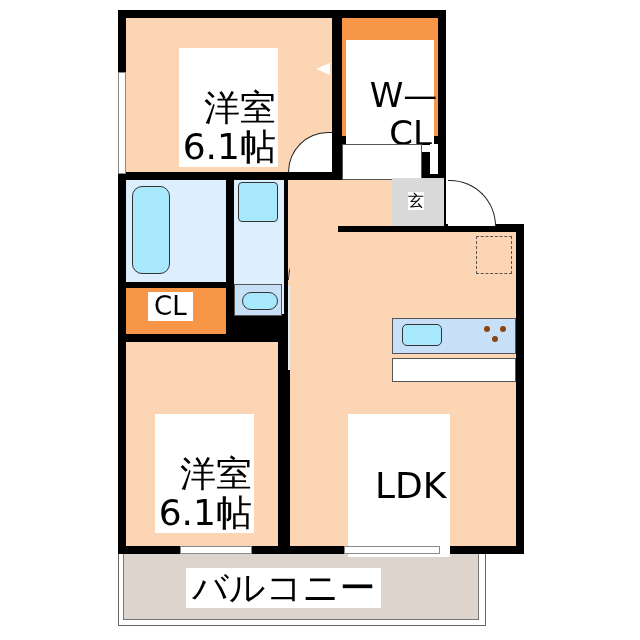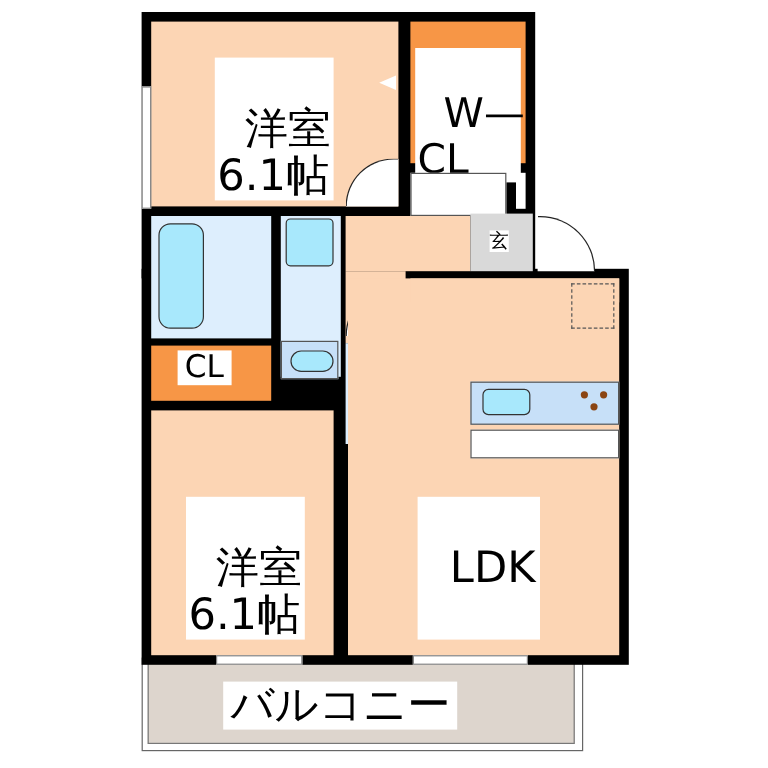--- a/index.html
+++ b/index.html
@@ -1,17 +1,17 @@
 <!DOCTYPE html>
 <html><head>
 <meta charset="utf-8">
 <style>
   html,body{margin:0;padding:0;background:#fff;}
   body{width:640px;height:640px;position:relative;overflow:hidden;font-family:"DejaVu Sans","Liberation Sans",sans-serif;}
-  .a{position:absolute;box-sizing:border-box;}
+  .a{position:absolute;box-sizing:border-box;text-align:right;}
   .wall{background:#000;}
   .room{background:#fcd5b4;}
   .wet{background:#ddeefd;}
   .fix{background:#a8e8fc;border:1.5px solid #333;border-radius:8px;}
   .cab{background:#c7e0f8;border:1px solid #555;}
   .orange{background:#f79646;}
   .genkan{background:#d9d9d9;}
   .lbl{background:#fff;color:#000;white-space:pre;line-height:1.1;}
   .win{background:#fff;border:1px solid #888;}
   .door{border:1.5px solid #222;border-bottom:none;border-right:none;background:#fff;}
@@ -73,18 +73,18 @@
 <div class="a room" style="left:342px;top:232px;width:174px;height:20px;"></div>
 <div class="a" style="left:476px;top:236px;width:36px;height:38px;border:1.5px dashed #555;"></div>
 <div class="a cab" style="left:392px;top:318px;width:124px;height:36px;"></div>
 <div class="a fix" style="left:402px;top:324px;width:40px;height:22px;border-radius:5px;"></div>
 <div class="a" style="left:484px;top:326px;width:24px;height:20px;">
   <div class="a" style="left:0;top:0;width:6px;height:6px;border-radius:50%;background:#8b4513;"></div>
   <div class="a" style="left:16px;top:0;width:6px;height:6px;border-radius:50%;background:#8b4513;"></div>
   <div class="a" style="left:8px;top:10px;width:6px;height:6px;border-radius:50%;background:#8b4513;"></div>
 </div>
 <div class="a" style="left:392px;top:358px;width:124px;height:24px;background:#fff;border:1px solid #555;"></div>
-<div class="a lbl" style="left:348px;top:414px;font-size:36px;padding:0 4px;">
+<div class="a lbl" style="left:348px;top:414px;font-size:36px;padding:12px 4px;">
   <span>LDK</span><br>
 </div>
 
 <div class="a win" style="left:180px;top:546px;width:72px;height:8px;"></div>
 <div class="a win" style="left:344px;top:546px;width:96px;height:8px;"></div>
 
 </body></html>

